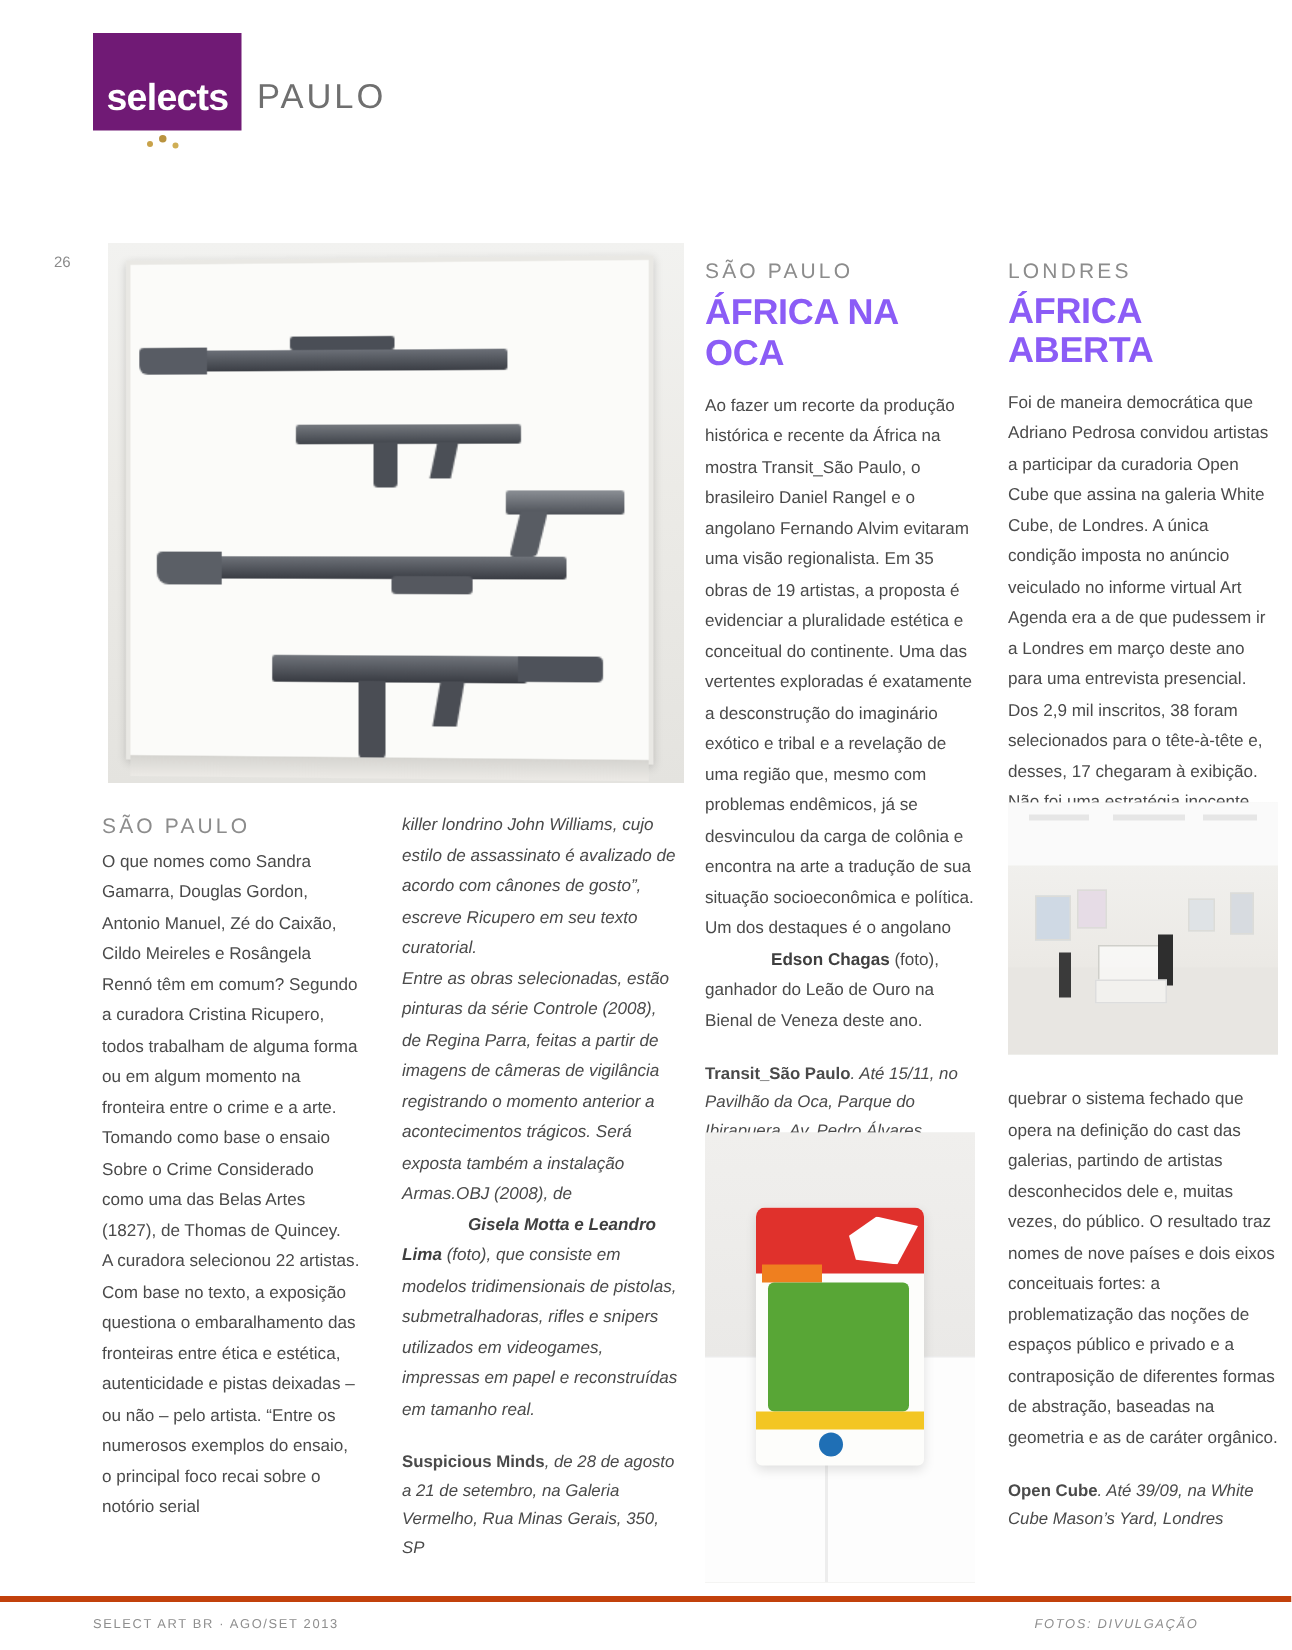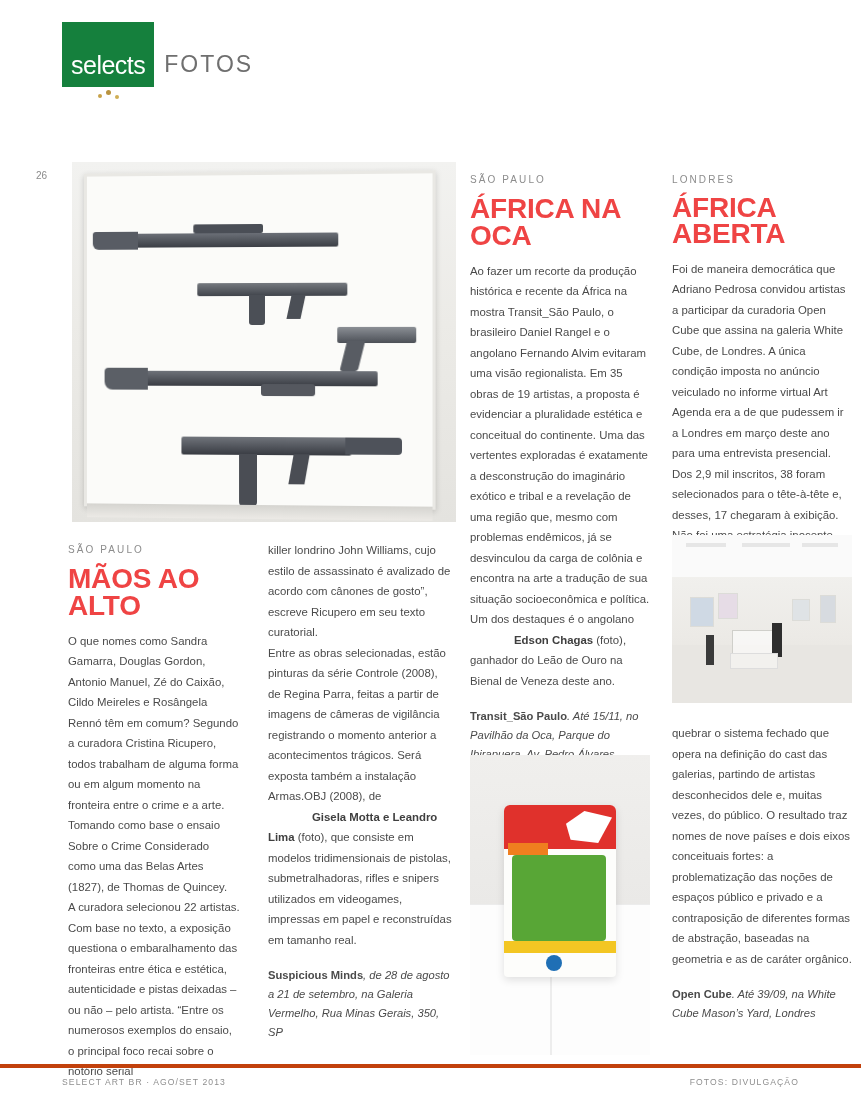--- a/index.html
+++ b/index.html
@@ -9,22 +9,22 @@
     font-family:"Liberation Sans", sans-serif;
     color:#3d3d3d;
     position:relative;
     overflow:hidden;
   }
   .page{position:relative;width:861px;height:1100px;}
 
   
   .masthead{position:absolute;left:62px;top:22px;display:flex;align-items:center;}
   .logo-box{
-    background:#15803d;color:#ffffff;
-    font-weight:normal;font-size:25px;letter-spacing:-0.5px;
+    background:#701a75;color:#ffffff;
+    font-weight:bold;font-size:25px;letter-spacing:-0.5px;
     padding:18px 9px 9px 9px;height:38px;box-sizing:content-box;
     display:flex;align-items:flex-end;
   }
   .logo-box span{line-height:1;}
   .masthead-title{
     margin-left:10px;color:#6f6f6f;font-size:23px;letter-spacing:2px;
     font-weight:400;align-self:flex-end;padding-bottom:9px;
   }
   .logo-dots{position:absolute;left:98px;top:90px;width:40px;height:14px;}
   .logo-dots i{position:absolute;display:block;background:#d8a94a;border-radius:50%;}
@@ -68,25 +68,25 @@
   .gun.shotgun .butt{position:absolute;left:-38px;top:-3px;width:44px;height:22px;background:#5b5f66;border-radius:4px 0 0 8px;}
   .gun.smg{left:96px;top:262px;width:170px;height:18px;
     background:linear-gradient(180deg,#70747b,#383b42);}
   .gun.smg .mag{position:absolute;left:58px;top:17px;width:18px;height:52px;background:#4a4d54;border-radius:0 0 4px 4px;}
   .gun.smg .stock{position:absolute;left:164px;top:0px;width:56px;height:17px;background:#4e525a;border-radius:0 4px 4px 0;}
   .gun.smg .grip{position:absolute;left:110px;top:17px;width:16px;height:30px;background:#4a4d54;transform:skewX(-10deg);}
 
   
   .col{position:absolute;font-size:11.4px;line-height:20.5px;color:#4a4a4a;}
   .kicker{
-    font-size:10px;letter-spacing:2.1px;color:#8c8c8c;
+    font-size:14px;letter-spacing:2.1px;color:#8c8c8c;
     text-transform:uppercase;margin:0 0 4px 0;font-weight:400;
   }
   .headline{
-    font-size:28px;line-height:27px;font-weight:bold;color:#ef4444;
+    font-size:24px;line-height:27px;font-weight:bold;color:#8b5cf6;
     margin:0 0 12px 0;letter-spacing:-0.2px;
   }
   .headline.two-line{line-height:26px;}
   p{margin:0;}
   .bold{font-weight:bold;color:#3f3f3f;padding-left:44px;}
   .credit{
     margin-top:16px;font-size:11.2px;line-height:19px;font-style:italic;color:#4a4a4a;
   }
   .credit b{font-style:normal;font-weight:bold;}
 
@@ -136,32 +136,32 @@
   .bag .chars{position:absolute;left:14px;top:56px;width:84px;height:74px;color:#ffe400;font-size:22px;line-height:24px;font-weight:bold;letter-spacing:1px;}
   .bag .yellowband{position:absolute;left:0;top:136px;width:112px;height:12px;background:#f3c623;}
   .bag .blue{position:absolute;left:42px;top:150px;width:16px;height:16px;border-radius:50%;background:#1f6fb5;}
   .bag .orange{position:absolute;left:4px;top:38px;width:40px;height:12px;background:#ef7f1f;}
 
   
   .footer{
     position:absolute;left:0;right:0;bottom:0;height:32px;border-top:4px solid #c2410c;
   }
   .footer-left{position:absolute;left:62px;top:9px;font-size:8.6px;letter-spacing:1.1px;color:#8e8e8e;}
-  .footer-right{position:absolute;right:62px;top:9px;font-size:8.6px;letter-spacing:1.1px;color:#8e8e8e;}
+  .footer-right{position:absolute;right:62px;top:9px;font-size:8.6px;letter-spacing:1.1px;color:#8e8e8e;font-style:italic;}
 </style>
 </head>
 <body>
 
 <div class="page">
 
   <div class="masthead">
     <div class="logo-box">
       <span>selects</span>
     </div>
-    <div class="masthead-title">FOTOS</div>
+    <div class="masthead-title">PAULO</div>
   </div>
   <div class="logo-dots">
       <i></i>
       <i></i>
       <i></i>
     </div>
 
   <div class="folio">26</div>
 
   <div class="hero-image-full">
@@ -184,30 +184,29 @@
       <div class="gun smg">
         <span class="mag"></span>
           <span class="stock"></span>
           <span class="grip"></span>
       </div>
     </div>
   </div>
 
   <div class="col" id="col1">
     <div class="kicker">SÃO PAULO</div>
-    <h2 class="headline">MÃOS AO ALTO</h2>
     <div class="body">
       <p style="white-space:pre-line;">O que nomes como Sandra Gamarra, Douglas Gordon, Antonio Manuel, Zé do Caixão, Cildo Meireles e Rosângela Rennó têm em comum? Segundo a curadora Cristina Ricupero, todos trabalham de alguma forma ou em algum momento na fronteira entre o crime e a arte. Tomando como base o ensaio Sobre o Crime Considerado como uma das Belas Artes (1827), de Thomas de Quincey.
 A curadora selecionou 22 artistas. Com base no texto, a  exposição questiona o embaralhamento das fronteiras entre ética e estética, autenticidade e pistas deixadas – ou não – pelo artista. “Entre os numerosos exemplos do ensaio, o principal foco recai sobre o notório serial</p>
     </div>
   </div>
 
   <div class="col" id="col2">
     <div class="body">
-      <p style="white-space:pre-line;"><span>killer londrino John Williams, cujo estilo de assassinato é avalizado de acordo com cânones de gosto”, escreve Ricupero em seu texto curatorial.
+      <p style="white-space:pre-line;font-style:italic;"><span>killer londrino John Williams, cujo estilo de assassinato é avalizado de acordo com cânones de gosto”, escreve Ricupero em seu texto curatorial.
 Entre as obras selecionadas, estão pinturas da série Controle (2008), de Regina Parra, feitas a partir de imagens de câmeras de vigilância registrando o momento anterior a acontecimentos trágicos. Será exposta também a instalação Armas.OBJ (2008), de </span><span class="bold">Gisela Motta e Leandro Lima</span><span> (foto), que consiste em modelos tridimensionais de pistolas, submetralhadoras, rifles e snipers utilizados em videogames, impressas em papel e reconstruídas em tamanho real.</span></p>
     </div>
     <div class="credit">
       <b>Suspicious Minds</b><span>, de 28 de agosto a 21 de setembro, na Galeria Vermelho, Rua Minas Gerais, 350, SP</span>
     </div>
   </div>
 
   <div class="col" id="col3">
     <div class="kicker">SÃO PAULO</div>
     <h2 class="headline">ÁFRICA NA OCA</h2>

